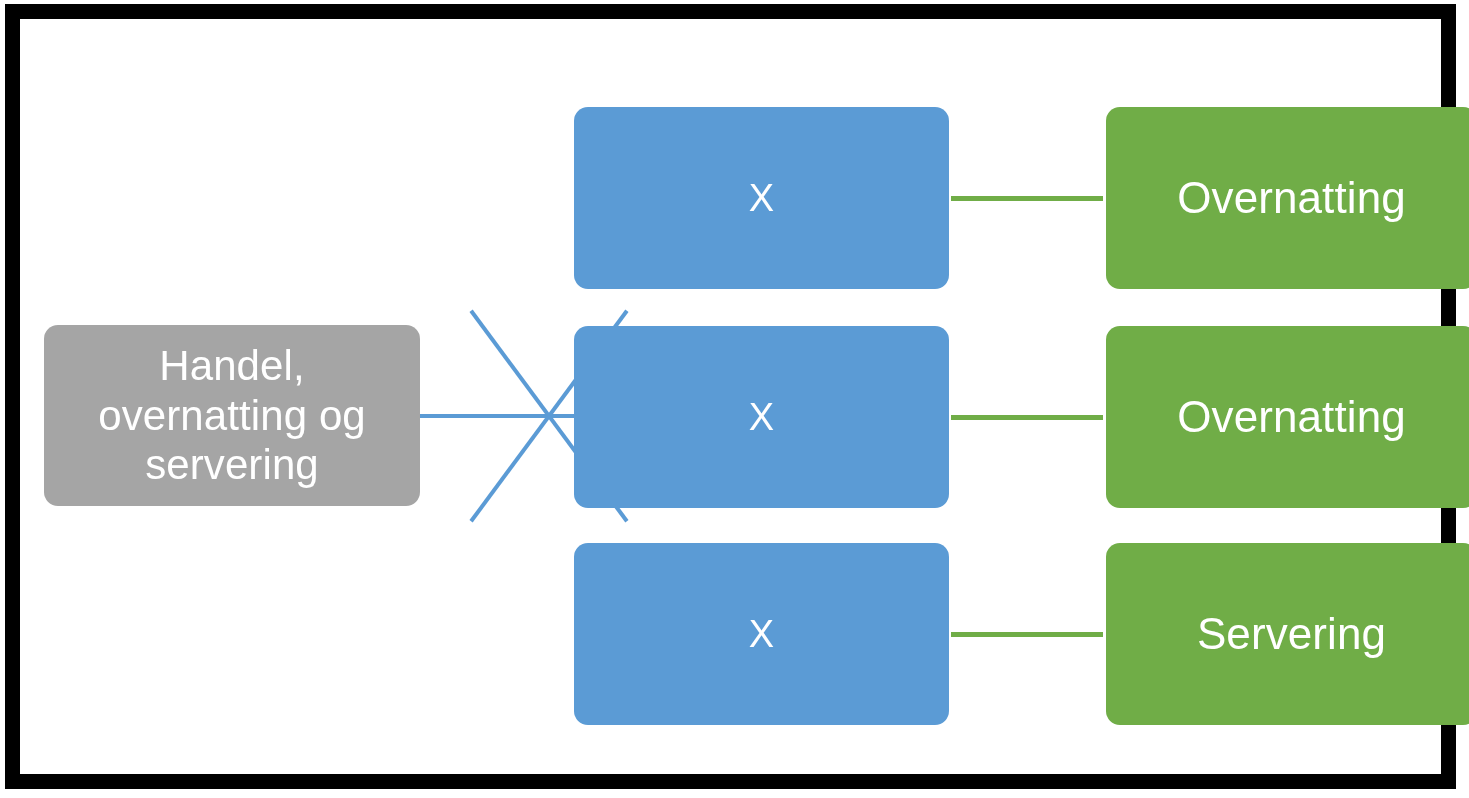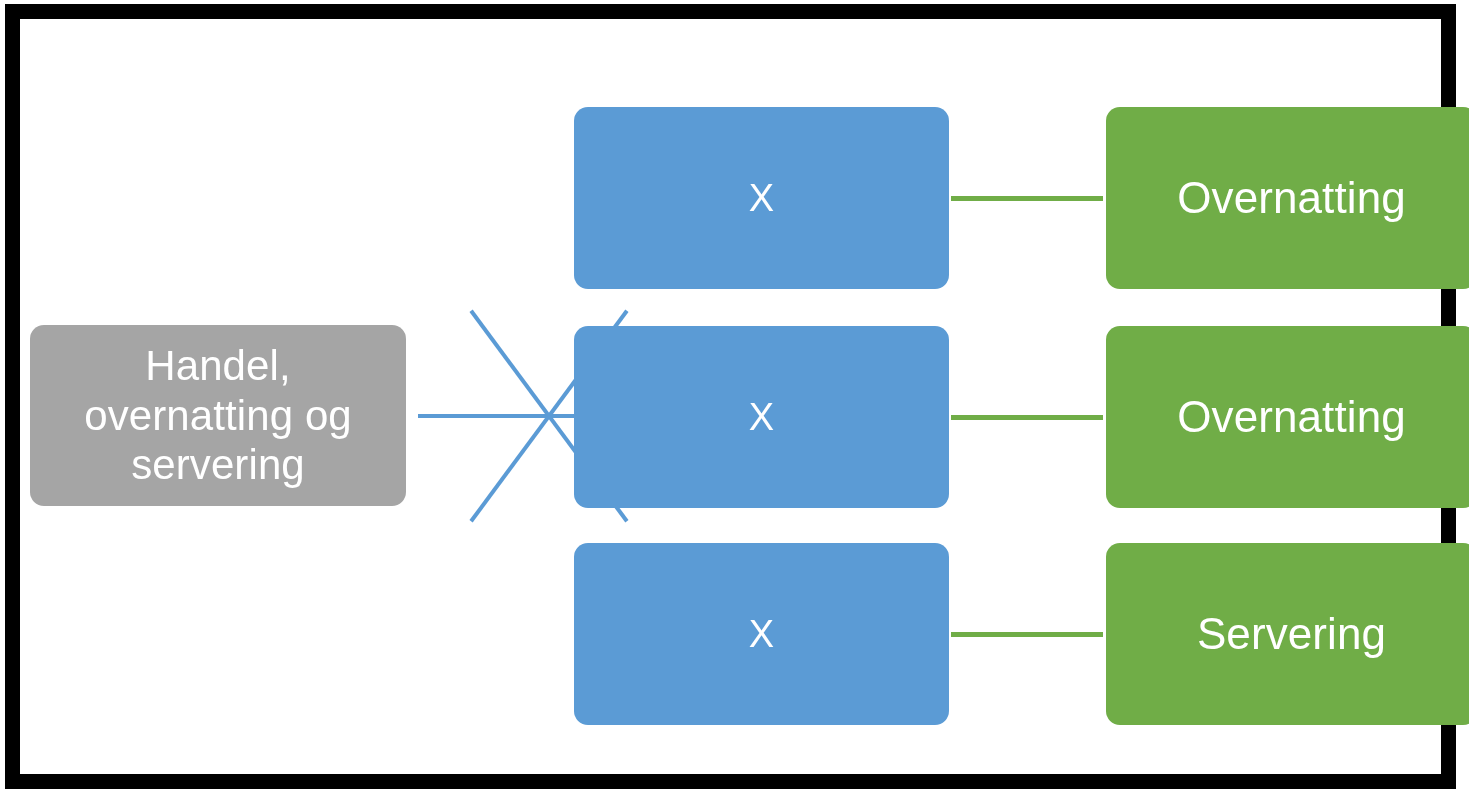--- a/index.html
+++ b/index.html
@@ -35,21 +35,21 @@
     display: flex;
     align-items: center;
     justify-content: center;
     color: #ffffff;
     text-align: center;
     line-height: 1.18;
     letter-spacing: 0.1px;
   }
   .node-root {
     background: #a5a5a5;
-    left: 10px;
+    left: 24px;
     top: 306px;
     width: 376px;
     height: 181px;
     font-size: 42px;
     padding: 8px 6px;
     justify-content: flex-start;
   }
   .node-root .label {
     width: 100%;
     text-align: center;

